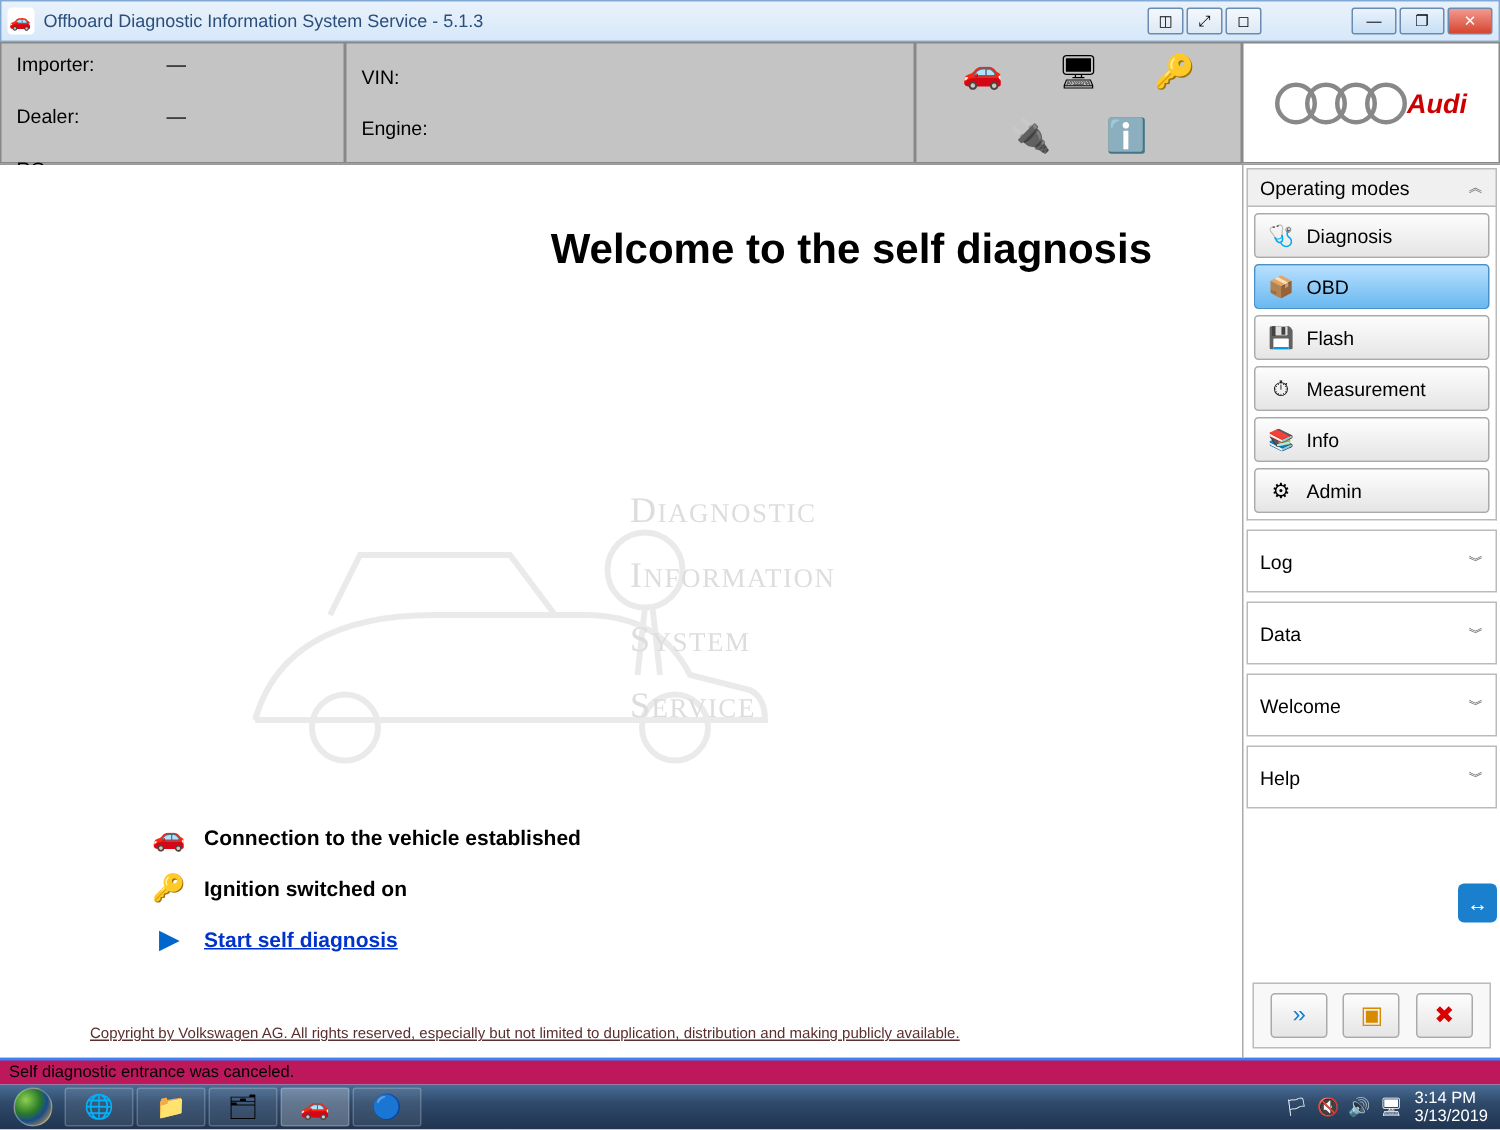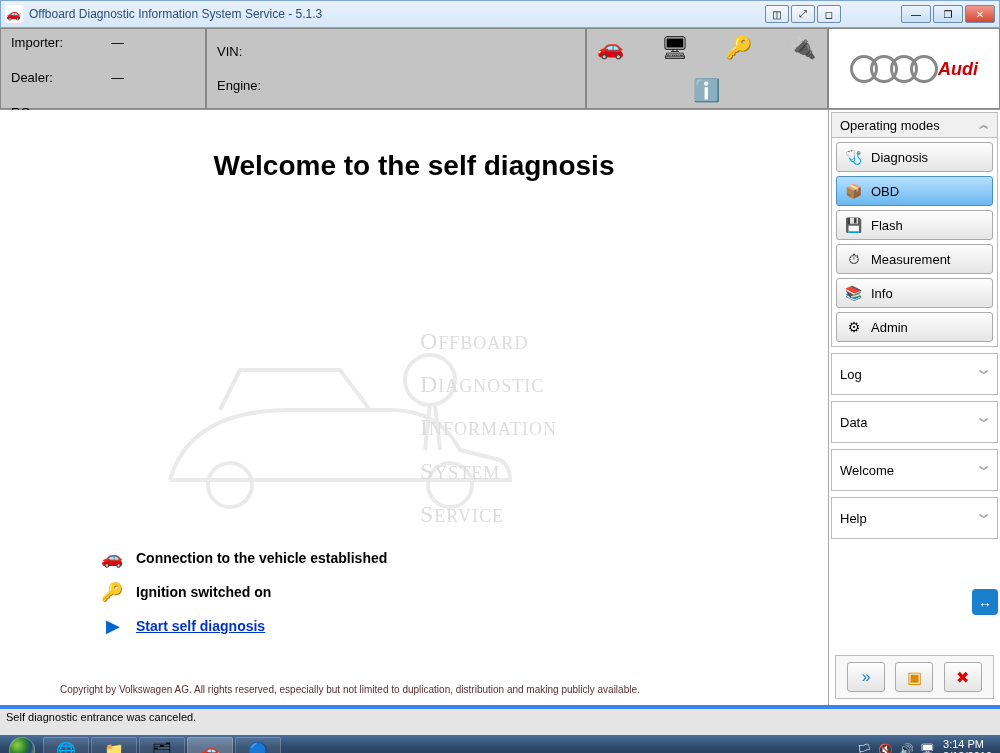--- a/index.html
+++ b/index.html
@@ -10,61 +10,61 @@
 .titlebar .title-text { color: #2b4f7a; font-size: 12px; flex: 1; }
 .titlebar .win-controls { display: flex; gap: 2px; }
 .titlebar .mid-controls { display: flex; gap: 2px; margin-right: 60px; }
 .win-btn { width: 30px; height: 18px; border: 1px solid #6b8cb0; border-radius: 2px; display: flex; align-items: center; justify-content: center; font-size: 10px; cursor: pointer; }
 .win-min, .win-max { background: linear-gradient(#eaf3fc, #c7dff5); }
 .win-close { background: linear-gradient(#f29a8f, #d64531); color: #fff; }
 .win-mid { background: linear-gradient(#f4f8fc, #dde9f5); width: 24px; }
 
 .header { display: flex; height: 82px; background: #c4c4c4; border-bottom: 1px solid #999; }
 .info-panel { border: 1px solid #888; background: #c4c4c4; padding: 6px 10px; display: flex; flex-direction: column; justify-content: space-around; }
-.info-panel.left { width: 206px; gap: 20px; }
+.info-panel.left { width: 230px; gap: 20px; }
 .info-panel.mid { width: 380px; }
 .info-row { display: flex; font-size: 13px; }
 .info-label { width: 70px; }
 .info-val { flex: 1; text-align: left; padding-left: 30px; }
 .tool-panel { flex: 1; border: 1px solid #888; display: flex; flex-wrap: wrap; align-items: center; justify-content: center; gap: 15px 30px; padding: 5px;}
 .tool-icon { width: 34px; height: 28px; display: flex; align-items: center; justify-content: center; font-size: 22px; cursor: pointer; }
 .logo-panel { width: 172px; background: #fff; border: 1px solid #888; display: flex; flex-direction: row; align-items: center; justify-content: center; }
 .audi-rings { display: flex; }
 .audi-rings span { width: 28px; height: 28px; border: 3px solid #888; border-radius: 50%; margin-left: -8px; }
 .audi-rings span:first-child { margin-left: 0; }
 .audi-text { color: #cc0000; font-weight: bold; font-size: 18px; font-style: italic; margin-top: 2px; }
 
 .body-area { display: flex; height: 595px; }
 .main-content { width: 828px; position: relative; background: #fff; padding: 40px 60px 10px 60px; display: flex; flex-direction: column; }
-.main-title { font-size: 28px; font-weight: bold; text-align: center; margin-bottom: 30px; }
+.main-title { font-size: 28px; font-weight: bold; text-align: right; margin-bottom: 30px; }
 .goal-text { font-size: 14px; margin-bottom: 20px; margin-left: 40px; }
 .watermark { position: absolute; top: 220px; left: 140px; right: 250px; height: 200px; opacity: 0.08; pointer-events: none; }
 .watermark-text { position: absolute; top: 210px; left: 420px; font-size: 18px; color: #ddd; line-height: 1.8; font-family: Georgia, serif; pointer-events: none; }
 .watermark-text div { text-transform: uppercase; letter-spacing: 1px; }
 .watermark-text div::first-letter { font-size: 24px; }
 .spacer { flex: 1; }
 .status-list { margin-left: 40px; margin-bottom: 15px; }
 .status-row { display: flex; align-items: center; gap: 10px; font-size: 14px; margin-bottom: 12px; }
 .status-row.bold { font-weight: bold; }
 .status-icon { width: 26px; text-align: center; font-size: 18px; }
 .start-link { color: #0033cc; text-decoration: underline; font-weight: bold; cursor: pointer; }
-.copyright { font-size: 10px; color: #5b2f2f; margin-top: 20px; }
+.copyright { font-size: 10px; color: #5b2f2f; margin-top: 20px; text-decoration: underline; }
 
 .sidebar { width: 172px; background: #fff; border-left: 1px solid #aaa; display: flex; flex-direction: column; padding: 2px; gap: 6px; position: relative; }
 .panel-header { background: #f0f0f0; border: 1px solid #bbb; padding: 4px 8px; font-size: 13px; display: flex; justify-content: space-between; align-items: center; cursor: pointer; height: 26px; }
 .panel-body { border: 1px solid #bbb; border-top: none; padding: 4px; display: flex; flex-direction: column; gap: 4px; }
 .side-btn { height: 30px; border: 1px solid #aaa; border-radius: 3px; background: linear-gradient(#fdfdfd, #e5e5e5); display: flex; align-items: center; padding: 0 8px; gap: 8px; font-size: 13px; cursor: pointer; }
 .side-btn.selected { background: linear-gradient(#b8e0ff, #6ab8f0); border-color: #4a90c8; }
 .side-btn .icon { width: 18px; text-align: center; font-size: 14px; }
 .collapsed-header { background: #fff; border: 1px solid #bbb; padding: 20px 8px; font-size: 13px; display: flex; justify-content: space-between; align-items: center; cursor: pointer; height: 26px; }
 .bottom-controls { position: absolute; bottom: 6px; left: 6px; right: 6px; border: 1px solid #bbb; padding: 6px; display: flex; justify-content: space-around; background: #f8f8f8; }
 .ctrl-btn { width: 38px; height: 30px; border: 1px solid #aaa; border-radius: 3px; background: linear-gradient(#fdfdfd, #e5e5e5); display: flex; align-items: center; justify-content: center; font-size: 16px; cursor: pointer; }
 .float-btn { position: absolute; right: 2px; bottom: 90px; width: 26px; height: 26px; background: #1a7fcc; border-radius: 4px; display: flex; align-items: center; justify-content: center; color: #fff; font-size: 14px; cursor: pointer; }
 
-.statusbar { height: 30px; background: #e5e5e5; border-top: 4px solid #3b82f6; font-size: 11px; padding: 2px 6px; }
+.statusbar { height: 18px; background: #be185d; border-top: 2px solid #3b82f6; font-size: 11px; padding: 2px 6px; }
 
 .taskbar { height: 30px; background: linear-gradient(#4b6e99, #2f4a6b 40%, #1f3450); display: flex; align-items: center; padding: 0 2px; position: relative; }
 .start-btn { width: 40px; height: 28px; display: flex; align-items: center; justify-content: center; cursor: pointer; }
 .start-orb { width: 26px; height: 26px; border-radius: 50%; background: radial-gradient(circle at 30% 30%, #8fd14f, #2a7a2a 40%, #1a4a8a 60%, #e8b030); border: 1px solid rgba(255,255,255,0.3); }
 .task-item { width: 46px; height: 26px; margin: 0 1px; border: 1px solid rgba(255,255,255,0.2); border-radius: 2px; display: flex; align-items: center; justify-content: center; font-size: 16px; cursor: pointer; background: rgba(255,255,255,0.08); }
 .task-item.active { background: rgba(255,255,255,0.25); }
 .tray { margin-left: auto; display: flex; align-items: center; color: #fff; font-size: 11px; gap: 8px; padding-right: 6px; }
 .tray-time { text-align: left; line-height: 1.1; }
 .tray-icons { display: flex; gap: 6px; font-size: 12px; }
 
@@ -136,21 +136,20 @@
     <div class="main-title">Welcome to the self diagnosis</div>
 
     <svg class="watermark" viewBox="0 0 400 200">
       <path d="M 30 150 Q 50 80 150 80 L 250 80 Q 300 80 320 120 L 360 130 Q 370 135 370 150 L 30 150 M 80 80 L 100 40 L 200 40 L 230 80" fill="none" stroke="#000" stroke-width="4"></path>
       <circle cx="90" cy="155" r="22" fill="none" stroke="#000" stroke-width="4"></circle>
       <circle cx="310" cy="155" r="22" fill="none" stroke="#000" stroke-width="4"></circle>
       <circle cx="290" cy="50" r="25" fill="none" stroke="#000" stroke-width="4"></circle>
       <path d="M 290 75 L 285 120 M 295 75 L 300 120" fill="none" stroke="#000" stroke-width="4"></path>
     </svg>
     <div class="watermark-text">
-      <div>Offboard</div>
       <div>Diagnostic</div>
       <div>Information</div>
       <div>System</div>
       <div>service</div>
     </div>
 
     <div class="spacer"></div>
 
     <div class="status-list">
       <div class="status-row bold">

